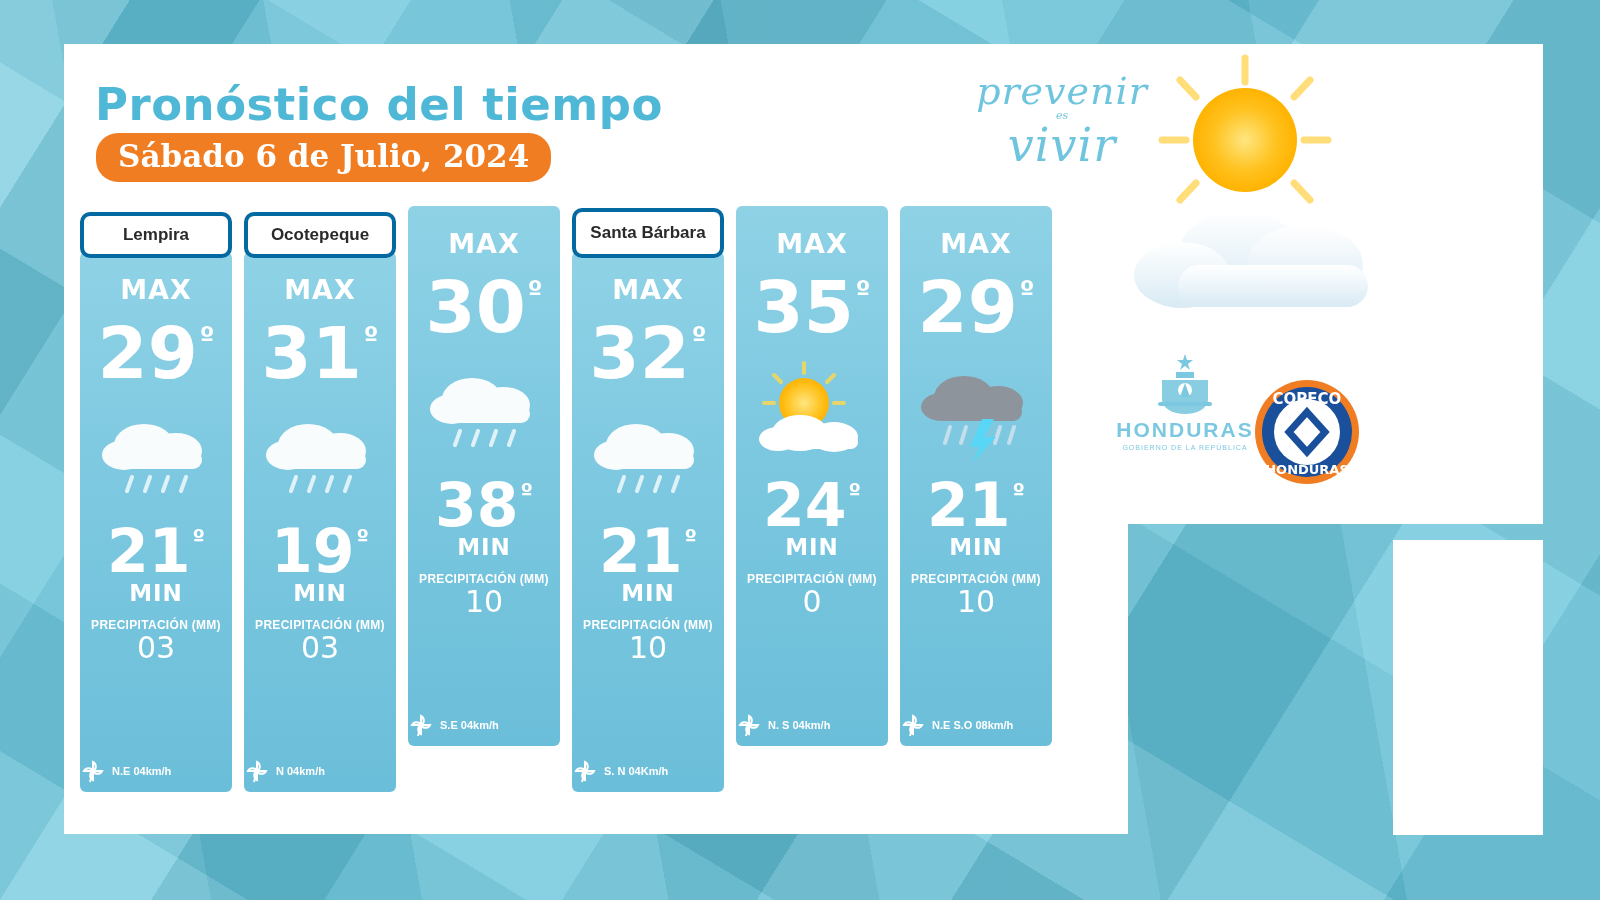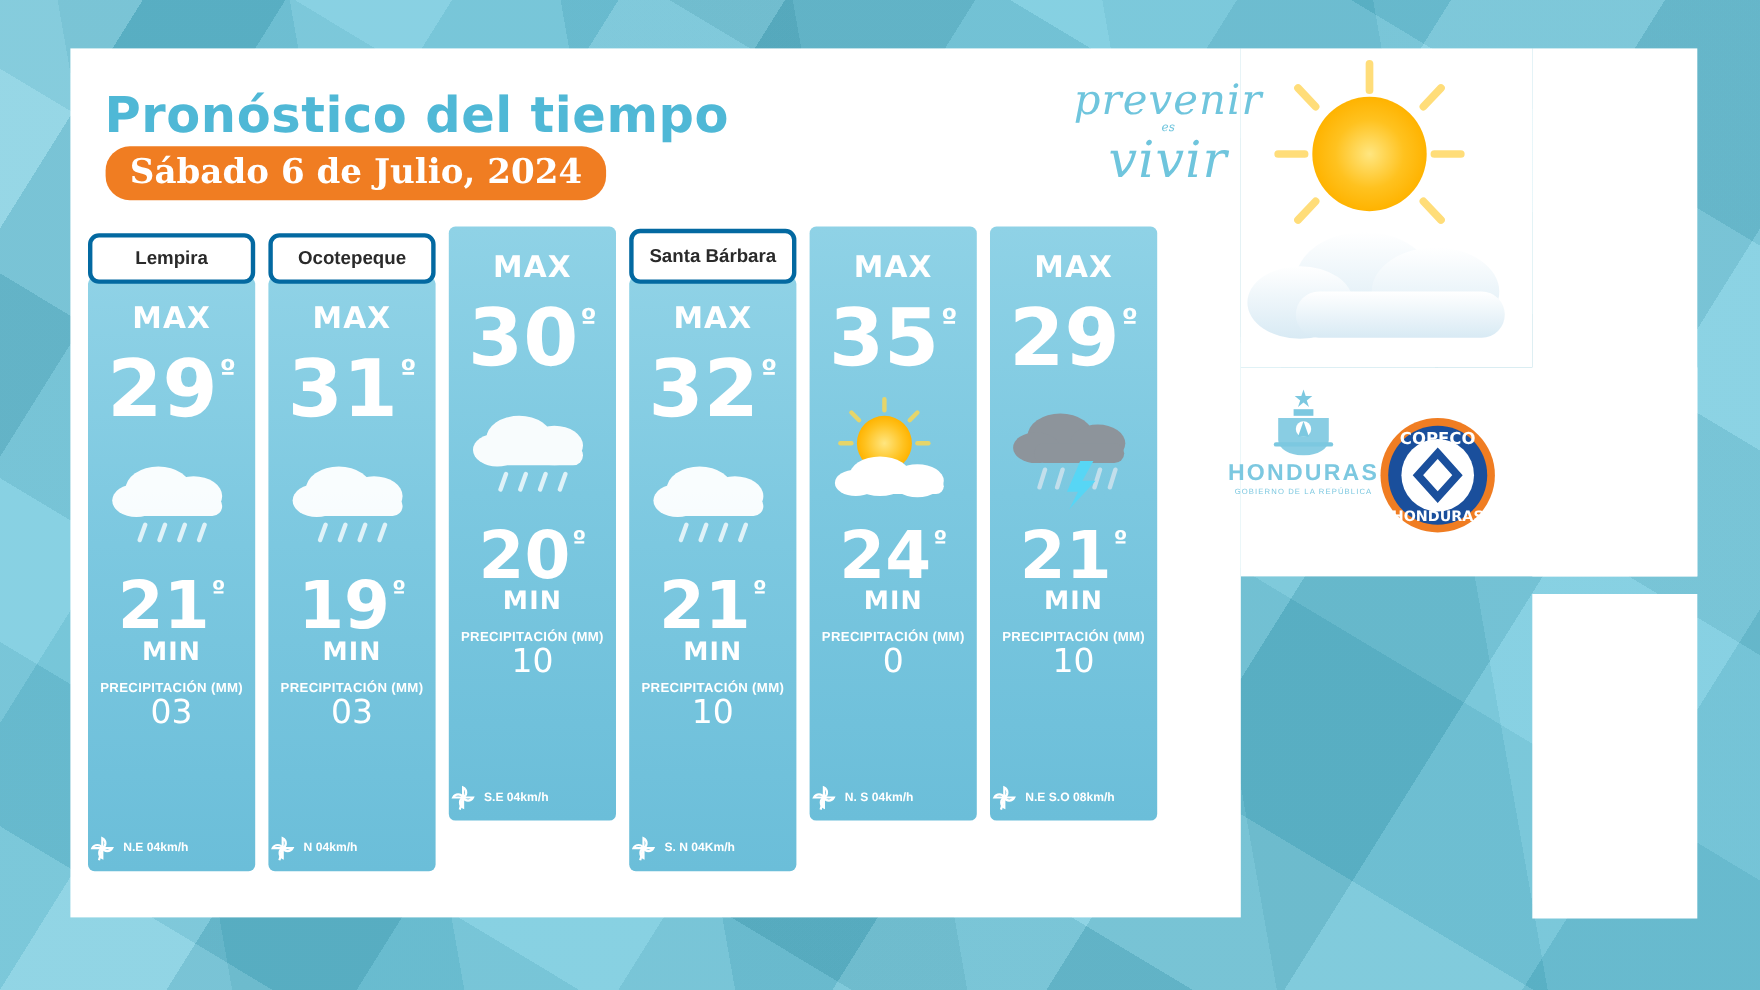--- a/index.html
+++ b/index.html
@@ -358,21 +358,21 @@
             </g>
           <g stroke="#eaf7fb" stroke-width="4" stroke-linecap="round" opacity=".9">
               <line x1="36" y1="74" x2="31" y2="88"></line>
               <line x1="54" y1="74" x2="49" y2="88"></line>
               <line x1="72" y1="74" x2="67" y2="88"></line>
               <line x1="90" y1="74" x2="85" y2="88"></line>
             </g>
         </svg>
       </div>
       <div class="mintemp">
-          <span>20</span>
+          <span>38</span>
           <span class="deg">º</span>
         </div>
       <div class="minlabel">MIN</div>
       <div class="precip-label">PRECIPITACIÓN (MM)</div>
       <div class="precip-value">10</div>
       <div class="wind-row">
         <svg width="26" height="26" viewBox="0 0 26 26">
           <g fill="none" stroke="#ffffff" stroke-width="2">
               <path d="M13 13 L13 4 A5 5 0 0 1 13 13"></path>
               <path d="M13 13 L22 13 A5 5 0 0 1 13 13"></path>

